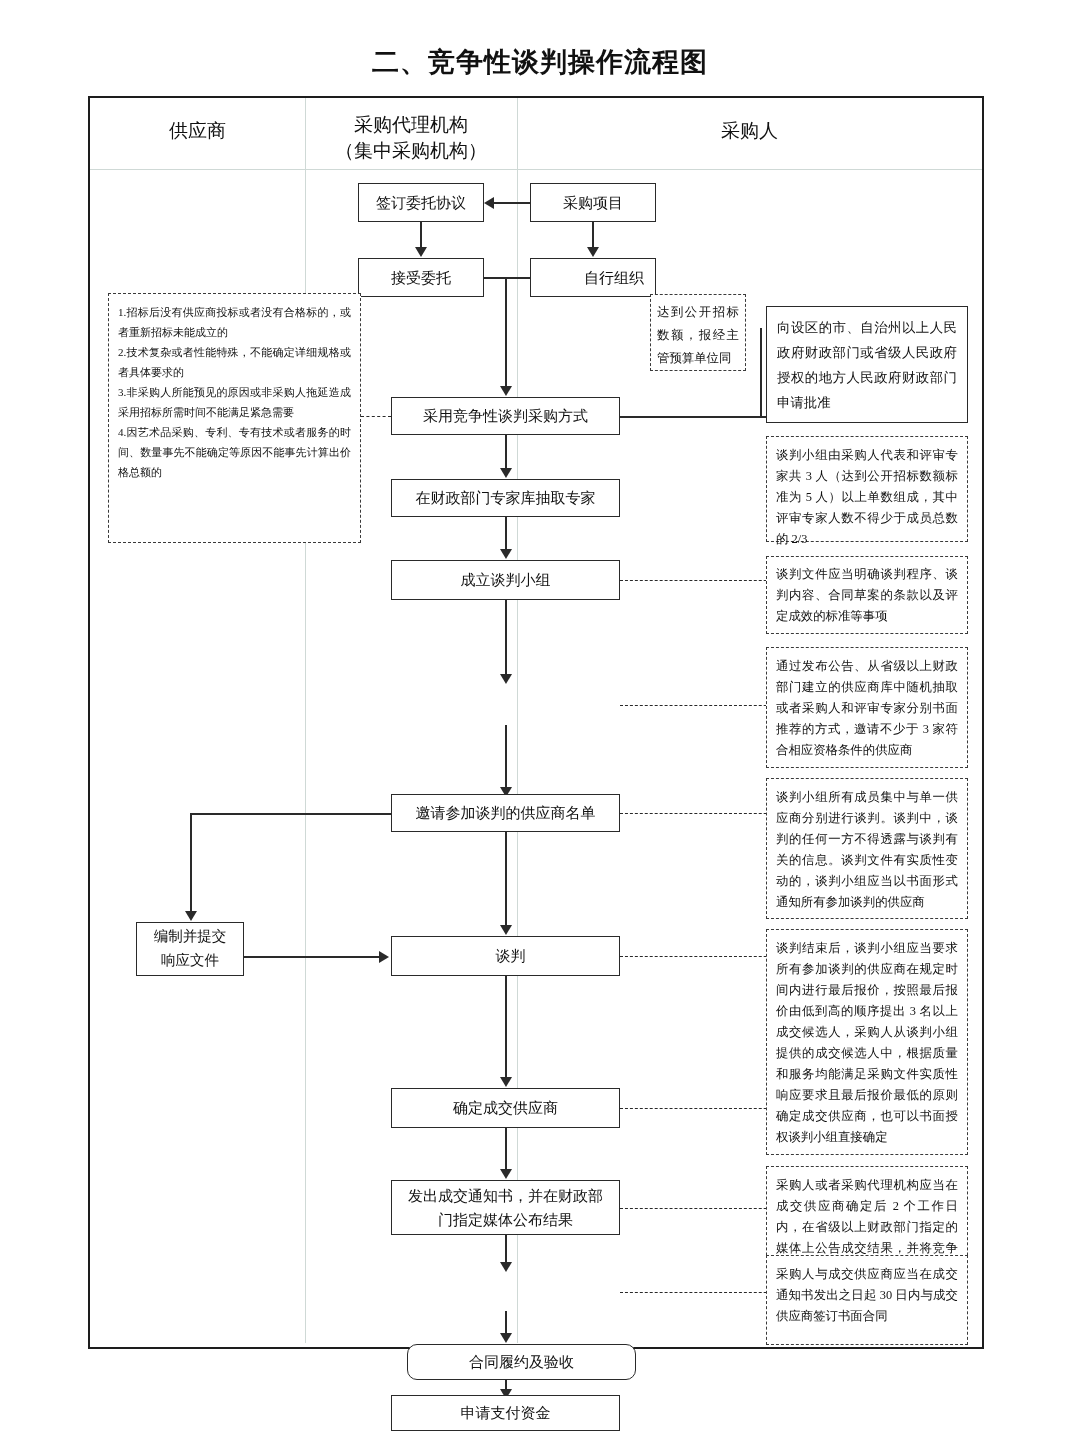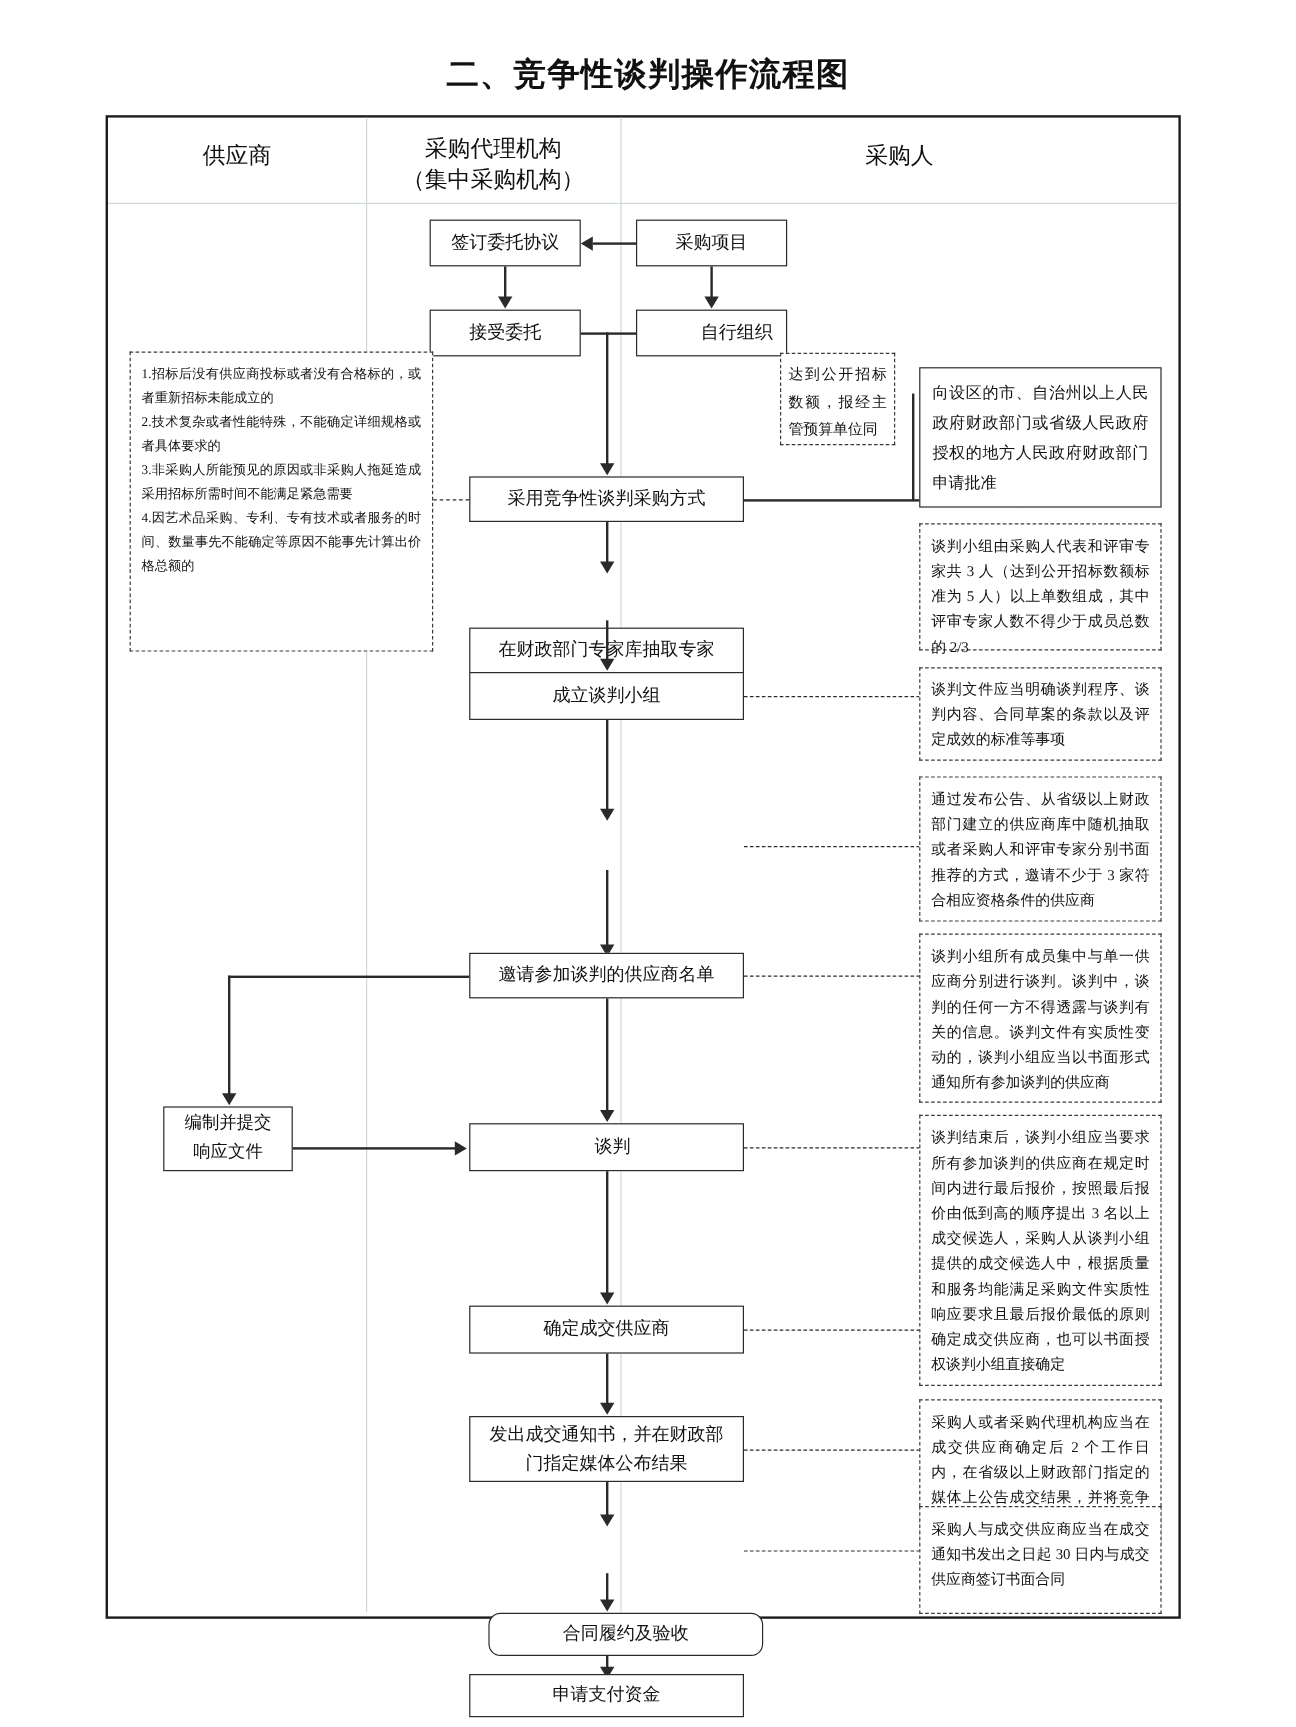--- a/index.html
+++ b/index.html
@@ -105,21 +105,21 @@
   <div class="dln h" style="left:271px;top:318px;width:30px;"></div>
   <div class="arrow left" style="left:259px;top:313px;"></div>
 
   <div class="ln h" style="left:530px;top:318px;width:140px;"></div>
   <div class="ln v" style="left:670px;top:230px;height:89px;"></div>
   <div class="ln h" style="left:670px;top:318px;width:92px;"></div>
   <div class="arrow right" style="left:760px;top:313px;"></div>
 
   <div class="ln v" style="left:415px;top:337px;height:34px;"></div>
   <div class="arrow down" style="left:410px;top:370px;"></div>
-  <div class="box" style="left:301px;top:381px;width:229px;height:38px;margin-top:44px;">
+  <div class="box" style="left:301px;top:381px;width:229px;height:38px;">
     <span>在财政部门专家库抽取专家</span>
   </div>
 
   <div class="ln v" style="left:415px;top:419px;height:33px;"></div>
   <div class="arrow down" style="left:410px;top:451px;"></div>
   <div class="box" style="left:301px;top:462px;width:229px;height:40px;">
     <span>成立谈判小组</span>
   </div>
   <div class="dln h" style="left:530px;top:482px;width:226px;"></div>
   <div class="arrow right" style="left:754px;top:477px;"></div>

